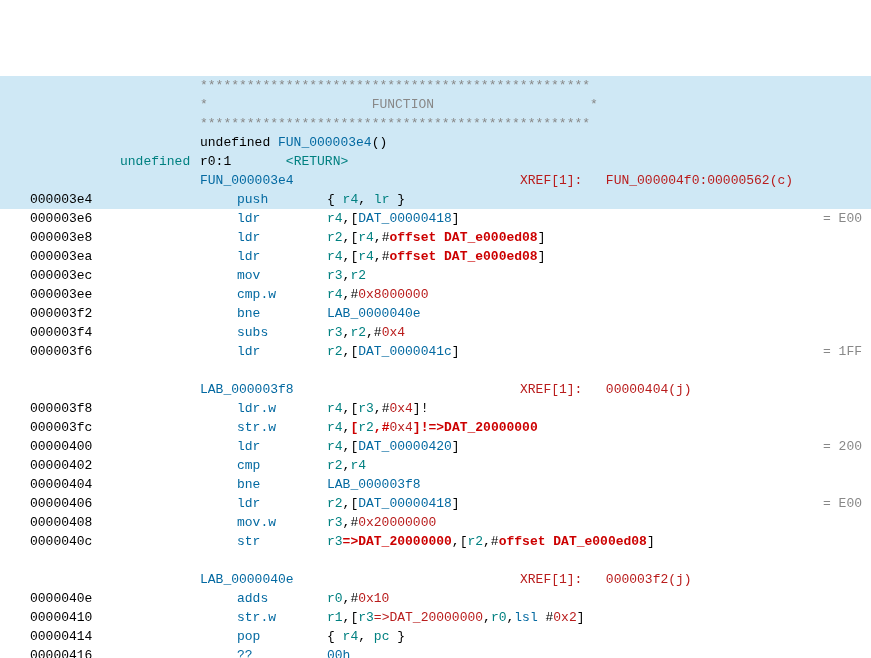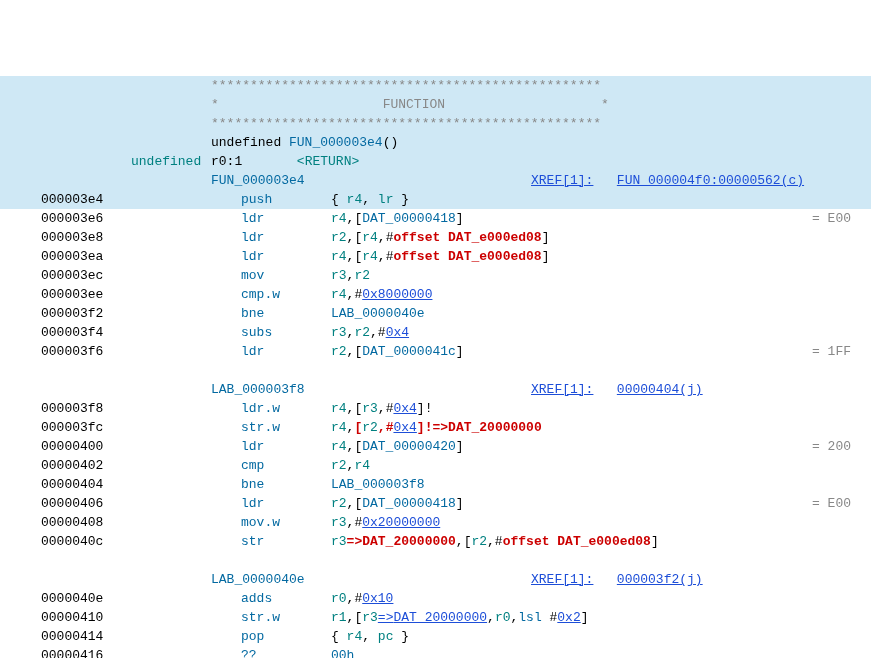--- a/index.html
+++ b/index.html
@@ -9,29 +9,29 @@
     font-size: 13px;
     line-height: 19px;
     background: #fff;
     color: #000;
     white-space: pre;
     width: 871px;
   }
   .row { display: flex; height: 19px; }
   .row.hl { background: #cfe8f5; }
   .gutter { width: 30px; flex: none; }
-  .addr { width: 90px; flex: none; color: #000; margin-left: 11px; }
+  .addr { width: 90px; flex: none; color: #000; }
   .indent1 { width: 80px; flex: none; }
   .indent2 { width: 30px; flex: none; }
-  .mn { width: 90px; flex: none; }
+  .mn { width: 90px; flex: none; margin-left: 7px; }
   .ops { flex: 1; }
-  .right { text-align: right; padding-right: 20px; color: #888; width: 70px; flex: none; }
+  .right { text-align: right; padding-right: 9px; color: #888; width: 70px; flex: none; }
   .c-blue { color: #0369a1; }
   .c-teal { color: #008080; }
-  .c-green { color: #1d4ed8; text-decoration: underline; }
+  .c-green { color: #b91c1c; }
   .c-red { color: #cc0000; font-weight: bold; }
   .c-black { color: #000; }
   .xref-area { flex: 1; }
 
   .func-banner { color: #888; }
 </style>
 </head>
 <body>
 
 

